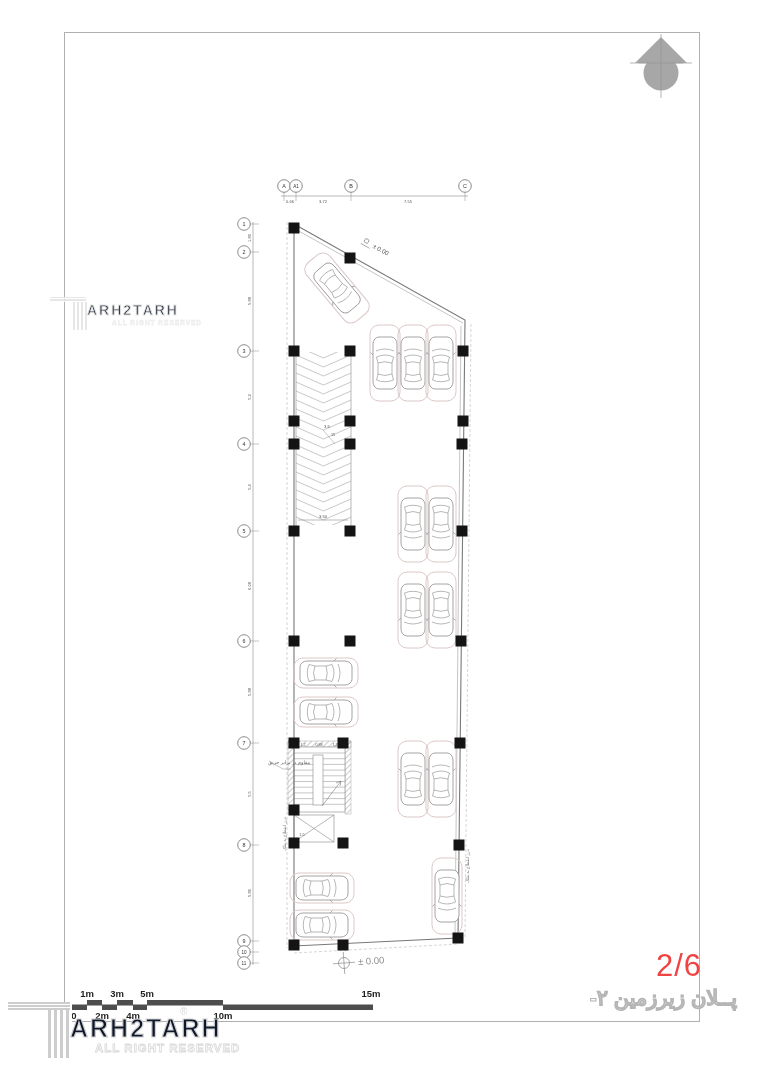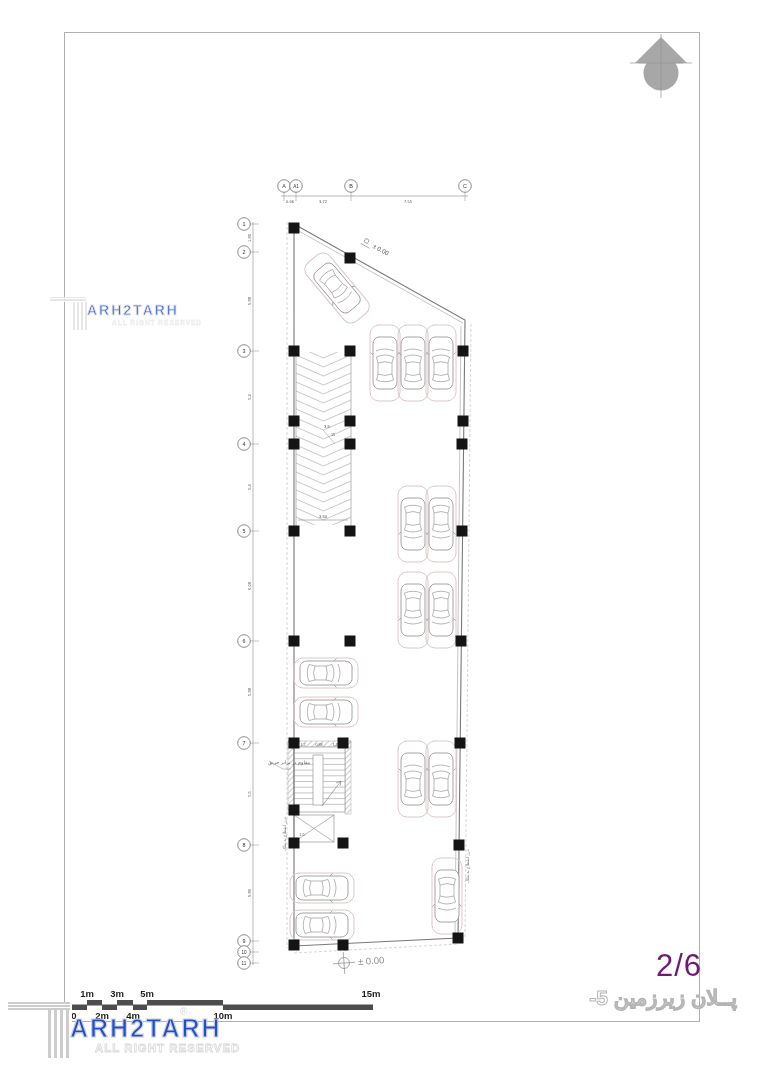--- a/index.html
+++ b/index.html
@@ -2,30 +2,30 @@
 <html><head>
 <meta charset="utf-8">
 <style>
   html,body{margin:0;padding:0;background:#fff;}
   body{width:764px;height:1080px;position:relative;overflow:hidden;
        font-family:"Liberation Sans",sans-serif;}
   .page{position:absolute;left:0;top:0;width:764px;height:1080px;background:#ffffff;}
   .frame{position:absolute;left:64px;top:32px;width:634px;height:988px;border:1px solid #b0b0b0;}
   #plan{position:absolute;left:0;top:0;}
   svg text{font-family:"Liberation Sans","DejaVu Sans",sans-serif;}
-  .sheet-number{position:absolute;right:62px;top:948px;font-size:31px;color:#701a75;letter-spacing:1px;}
+  .sheet-number{position:absolute;right:62px;top:948px;font-size:31px;color:#ef4444;letter-spacing:1px;}
   .sheet-title{position:absolute;right:27px;top:986px;font-size:21px;font-weight:bold;
       color:#ffffff;-webkit-text-stroke:1px #b5b5b5;letter-spacing:1px;direction:rtl;}
   .brand-big{position:absolute;left:8px;top:1000px;width:280px;height:80px;}
   .brand-big .bar{position:absolute;left:0;top:2px;width:62px;height:8px;
       background:repeating-linear-gradient(#cdcdcd 0 2px,#ffffff 2px 3px);}
   .brand-big .stems{position:absolute;left:40px;top:10px;width:24px;height:48px;
       background:repeating-linear-gradient(90deg,#cdcdcd 0 3px,#ffffff 3px 6px);}
   .brand-name{position:absolute;left:62px;top:14px;font-size:25px;font-weight:bold;letter-spacing:2px;
-      color:#1d4ed8;-webkit-text-stroke:1.2px #d2d2d2;}
+      color:#0f172a;-webkit-text-stroke:1.2px #d2d2d2;}
   .brand-reg{position:absolute;left:172px;top:6px;font-size:10px;color:#d8d8d8;}
   .brand-rights{position:absolute;left:63px;top:42px;font-size:11.5px;font-weight:bold;letter-spacing:1px;
       color:#ffffff;margin-left:24px;-webkit-text-stroke:0.8px #d8d8d8;}
   .brand-small{position:absolute;left:50px;top:296px;width:170px;height:46px;opacity:0.85;}
   .brand-small .bar{position:absolute;left:0;top:1px;width:36px;height:5px;
       background:repeating-linear-gradient(#e3e3e3 0 1.5px,#ffffff 1.5px 2.5px);}
   .brand-small .stems{position:absolute;left:23px;top:6px;width:14px;height:28px;
       background:repeating-linear-gradient(90deg,#e3e3e3 0 2px,#ffffff 2px 4px);}
   .brand-small .brand-name{left:37px;top:6px;font-size:14px;-webkit-text-stroke:0.8px #e0e0e0;}
   .brand-small .brand-rights{left:38px;top:23px;font-size:6.5px;-webkit-text-stroke:0.5px #e3e3e3;}
@@ -283,21 +283,21 @@
       <text x="117" y="997" font-size="9.5" font-weight="bold" fill="#1f1f1f" text-anchor="middle">3m</text>
       <text x="147" y="997" font-size="9.5" font-weight="bold" fill="#1f1f1f" text-anchor="middle">5m</text>
       <text x="371" y="997" font-size="9.5" font-weight="bold" fill="#1f1f1f" text-anchor="middle">15m</text>
       <text x="74" y="1019" font-size="9.5" font-weight="bold" fill="#1f1f1f" text-anchor="middle">0</text>
       <text x="102" y="1019" font-size="9.5" font-weight="bold" fill="#1f1f1f" text-anchor="middle">2m</text>
       <text x="133" y="1019" font-size="9.5" font-weight="bold" fill="#1f1f1f" text-anchor="middle">4m</text>
       <text x="223" y="1019" font-size="9.5" font-weight="bold" fill="#1f1f1f" text-anchor="middle">10m</text>
     </svg>
 
   <div class="sheet-number">2/6</div>
-  <div class="sheet-title">پــلان زیرزمین 5-</div>
+  <div class="sheet-title">پــلان زیرزمین ۲-</div>
 
   <div class="brand-big">
     <div class="bar"></div>
     <div class="stems"></div>
     <div class="brand-name">ARH2TARH</div>
     <div class="brand-reg">®</div>
     <div class="brand-rights">ALL RIGHT RESERVED</div>
   </div>
 
   <div class="brand-small">

